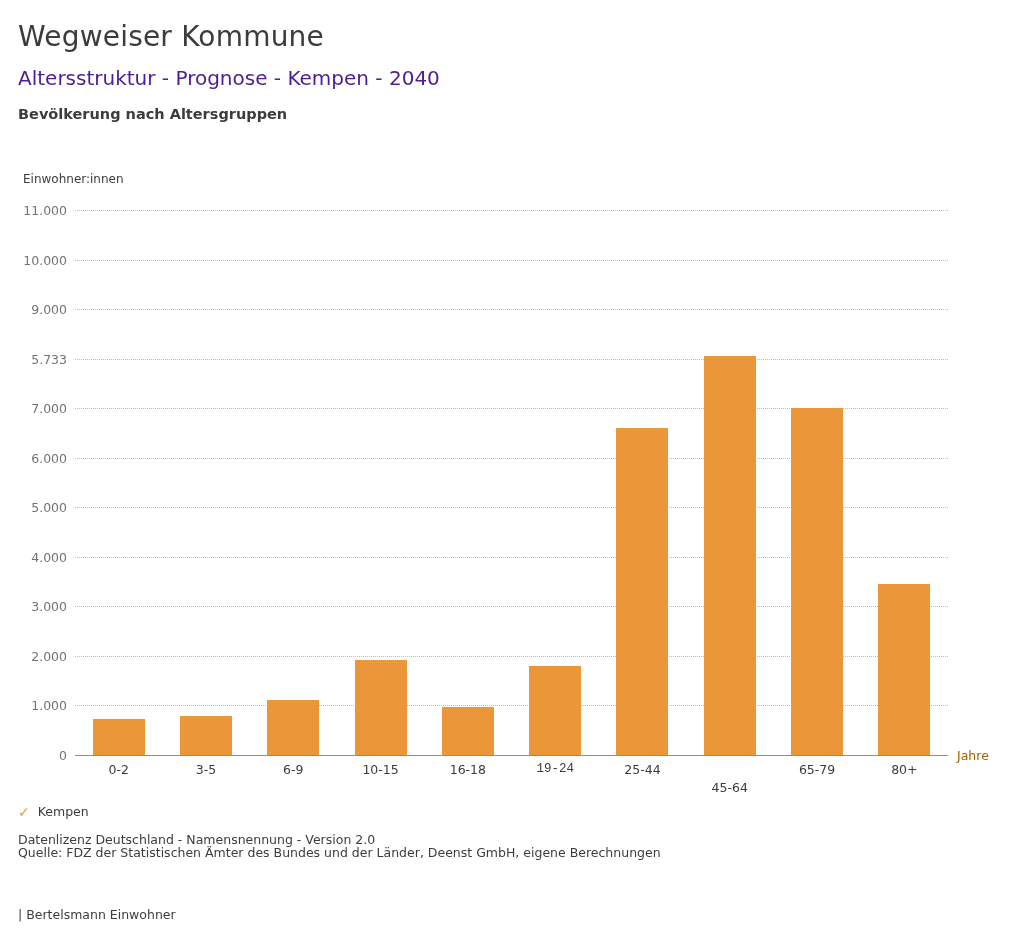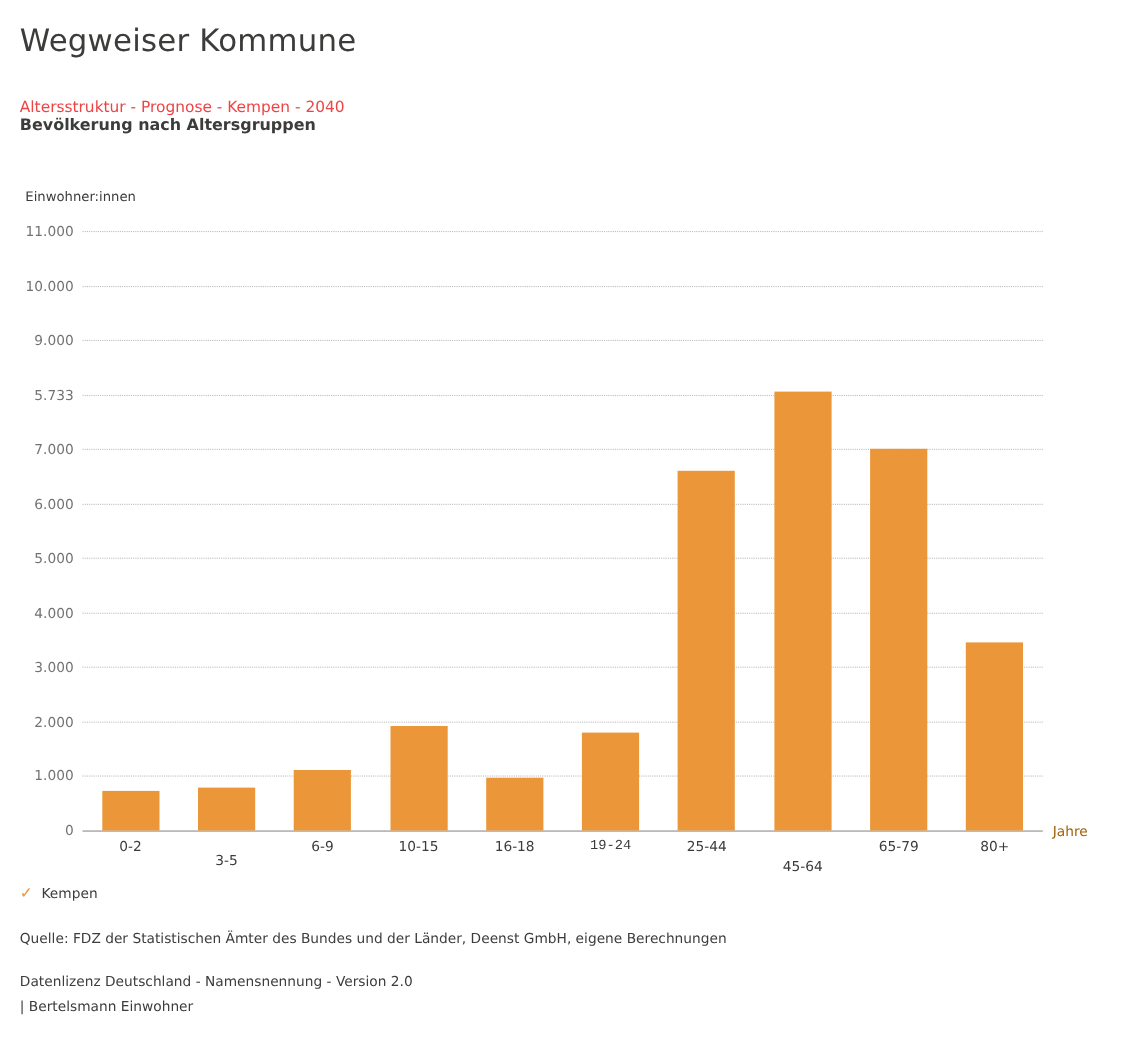--- a/index.html
+++ b/index.html
@@ -25,24 +25,23 @@
     top: 20px;
     font-size: 28px;
     font-weight: normal;
     color: #3c3c3b;
     letter-spacing: 0.2px;
   }
   .title-sub {
     position: absolute;
     left: 18px;
     top: 66px;
-    font-size: 14px;
+    font-size: 20px;
     font-weight: normal;
-    color: #ef4444;
-    margin-top: 24px;
+    color: #4c1d95;
   }
   .title-desc {
     position: absolute;
     left: 18px;
     top: 106px;
     font-size: 14.5px;
     font-weight: bold;
     color: #3c3c3b;
   }
   .y-axis-title {
@@ -124,21 +123,21 @@
   .legend-label {
     color: #3c3c3b;
   }
   .footnote {
     position: absolute;
     left: 18px;
     font-size: 12.5px;
     color: #3c3c3b;
   }
   .fn1 { top: 845px; }
-  .fn2 { top: 884px; }
+  .fn2 { top: 832px; }
   .fn3 { top: 907px; }
 </style>
 </head>
 <body>
 
 <div class="page">
 
   <div class="title-main">Wegweiser Kommune</div>
   <div class="title-sub">Altersstruktur - Prognose - Kempen - 2040</div>
   <div class="title-desc">Bevölkerung nach Altersgruppen</div>
@@ -191,21 +190,21 @@
     <div class="ylabel" style="left: 5px; top: 606.364px;">3.000</div>
     <div class="ylabel" style="left: 5px; top: 556.818px;">4.000</div>
     <div class="ylabel" style="left: 5px; top: 507.273px;">5.000</div>
     <div class="ylabel" style="left: 5px; top: 457.727px;">6.000</div>
     <div class="ylabel" style="left: 5px; top: 408.182px;">7.000</div>
     <div class="ylabel" style="left: 5px; top: 358.636px;">5.733</div>
     <div class="ylabel" style="left: 5px; top: 309.091px;">9.000</div>
     <div class="ylabel" style="left: 5px; top: 259.545px;">10.000</div>
     <div class="ylabel" style="left: 5px; top: 210px;">11.000</div>
     <div class="xlabel" style="left: 118.65px;">0-2</div>
-    <div class="xlabel" style="left: 205.95px; margin-top: 12px;">3-5</div>
+    <div class="xlabel" style="left: 205.95px;">3-5</div>
     <div class="xlabel" style="left: 293.25px;">6-9</div>
     <div class="xlabel" style="left: 380.55px;">10-15</div>
     <div class="xlabel" style="left: 467.85px;">16-18</div>
     <div class="xlabel" style="left: 555.15px; font-family: Liberation Mono, monospace;">19-24</div>
     <div class="xlabel" style="left: 642.45px;">25-44</div>
     <div class="xlabel" style="left: 729.75px; margin-top: 18px;">45-64</div>
     <div class="xlabel" style="left: 817.05px;">65-79</div>
     <div class="xlabel" style="left: 904.35px;">80+</div>
   </div>
 

